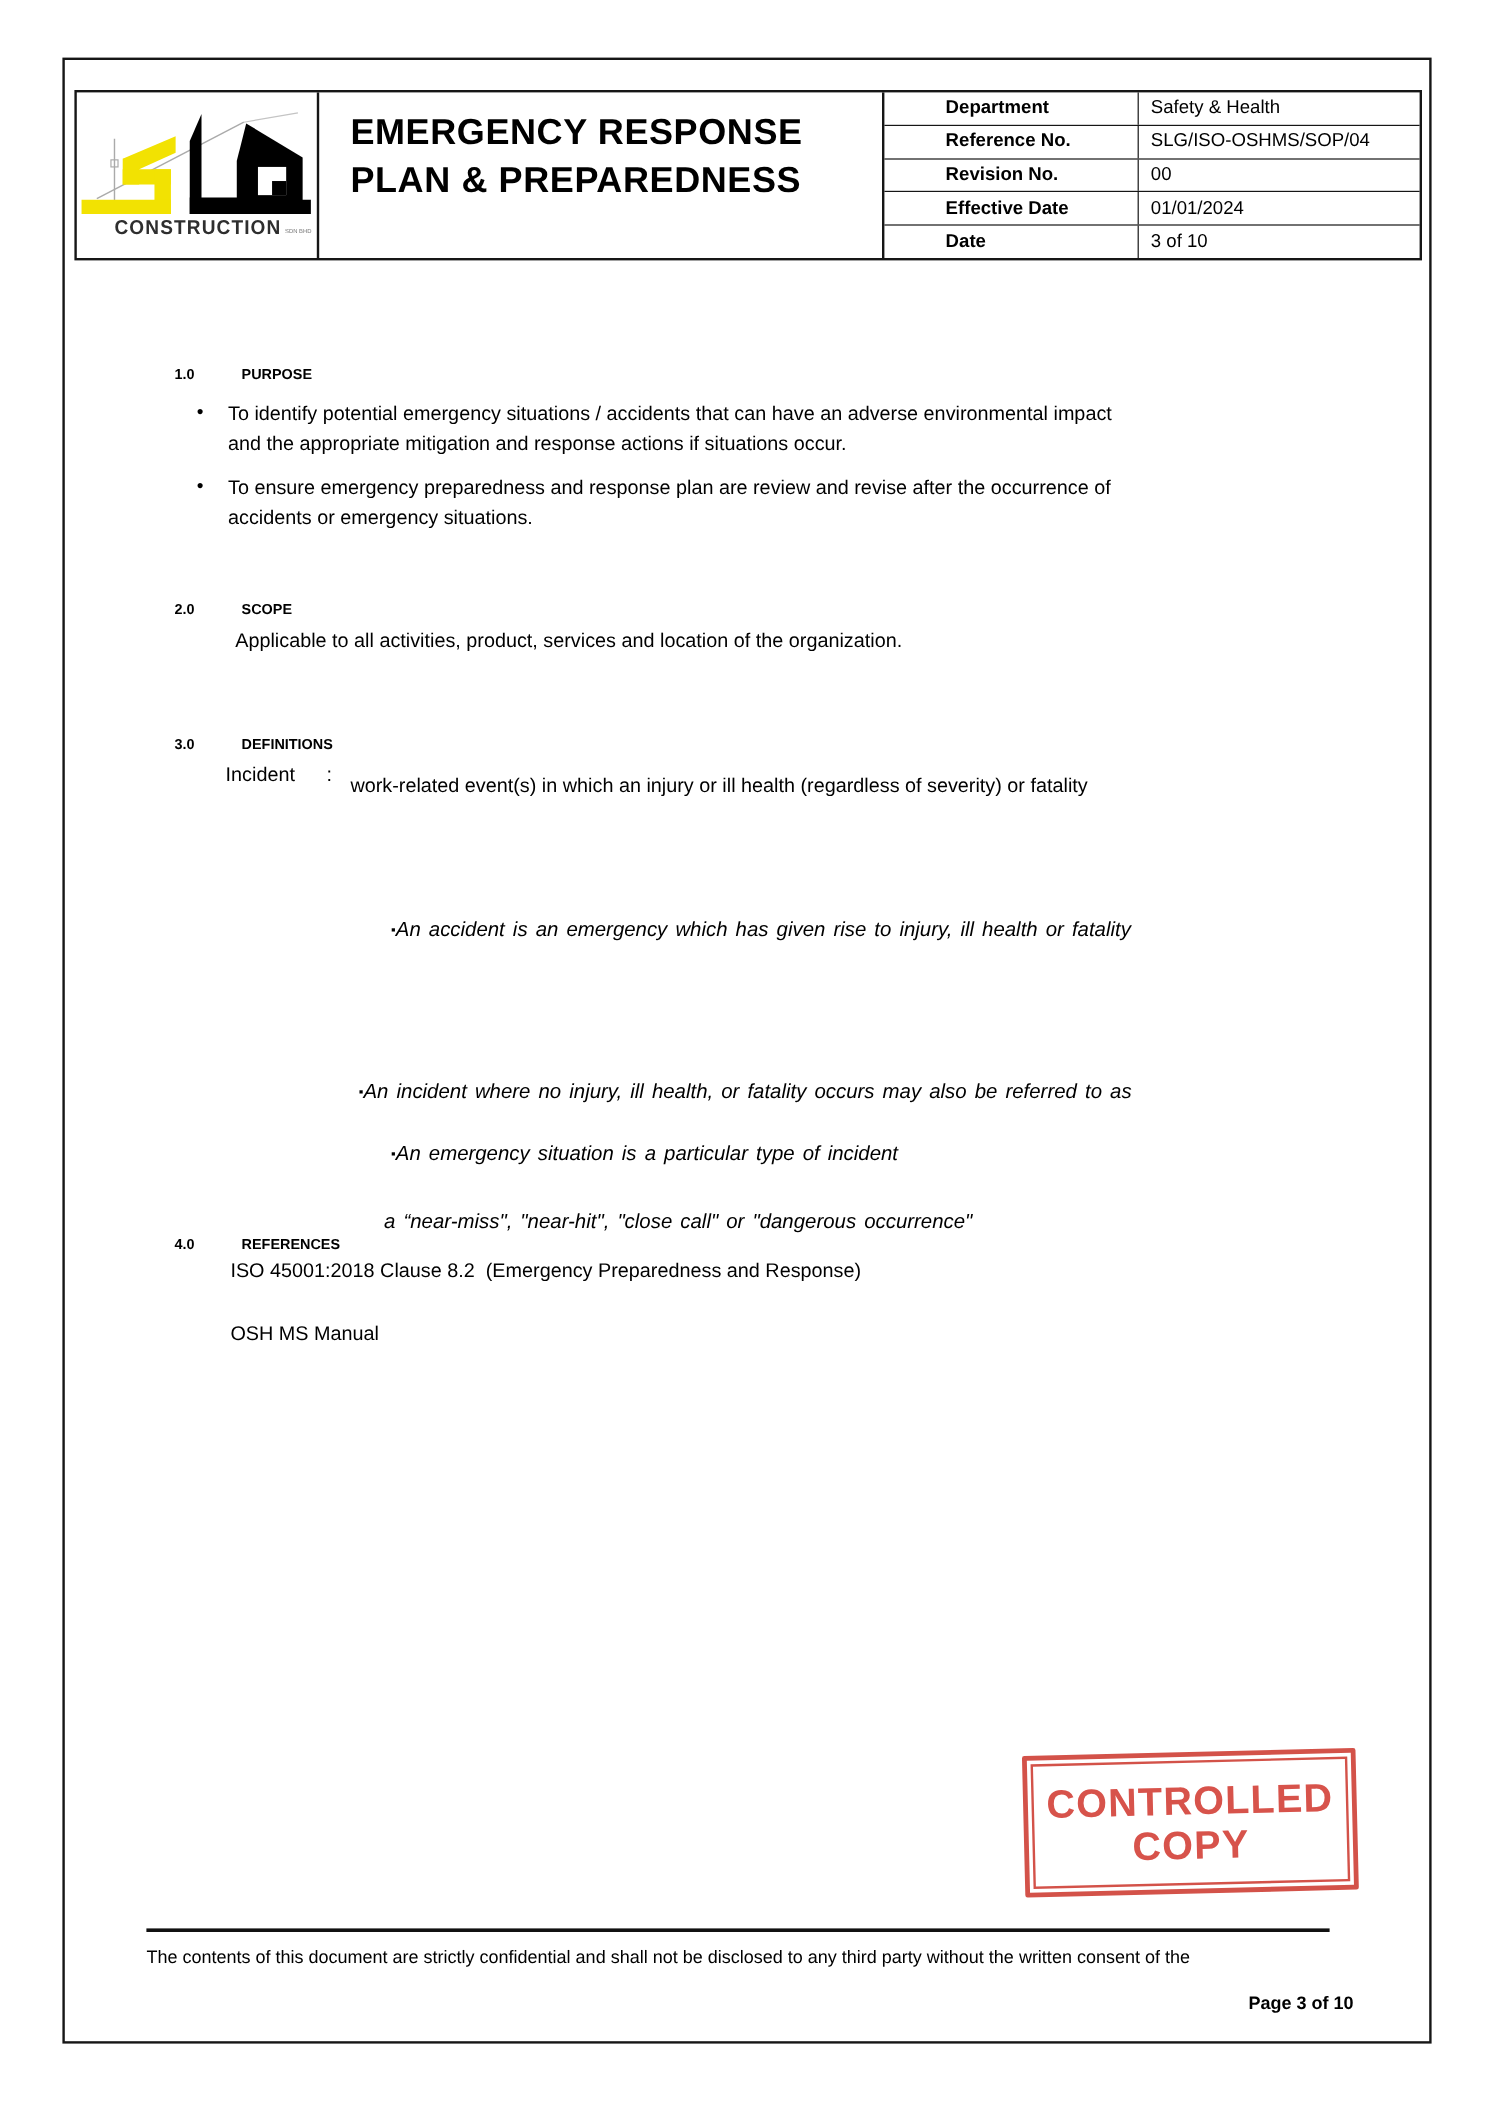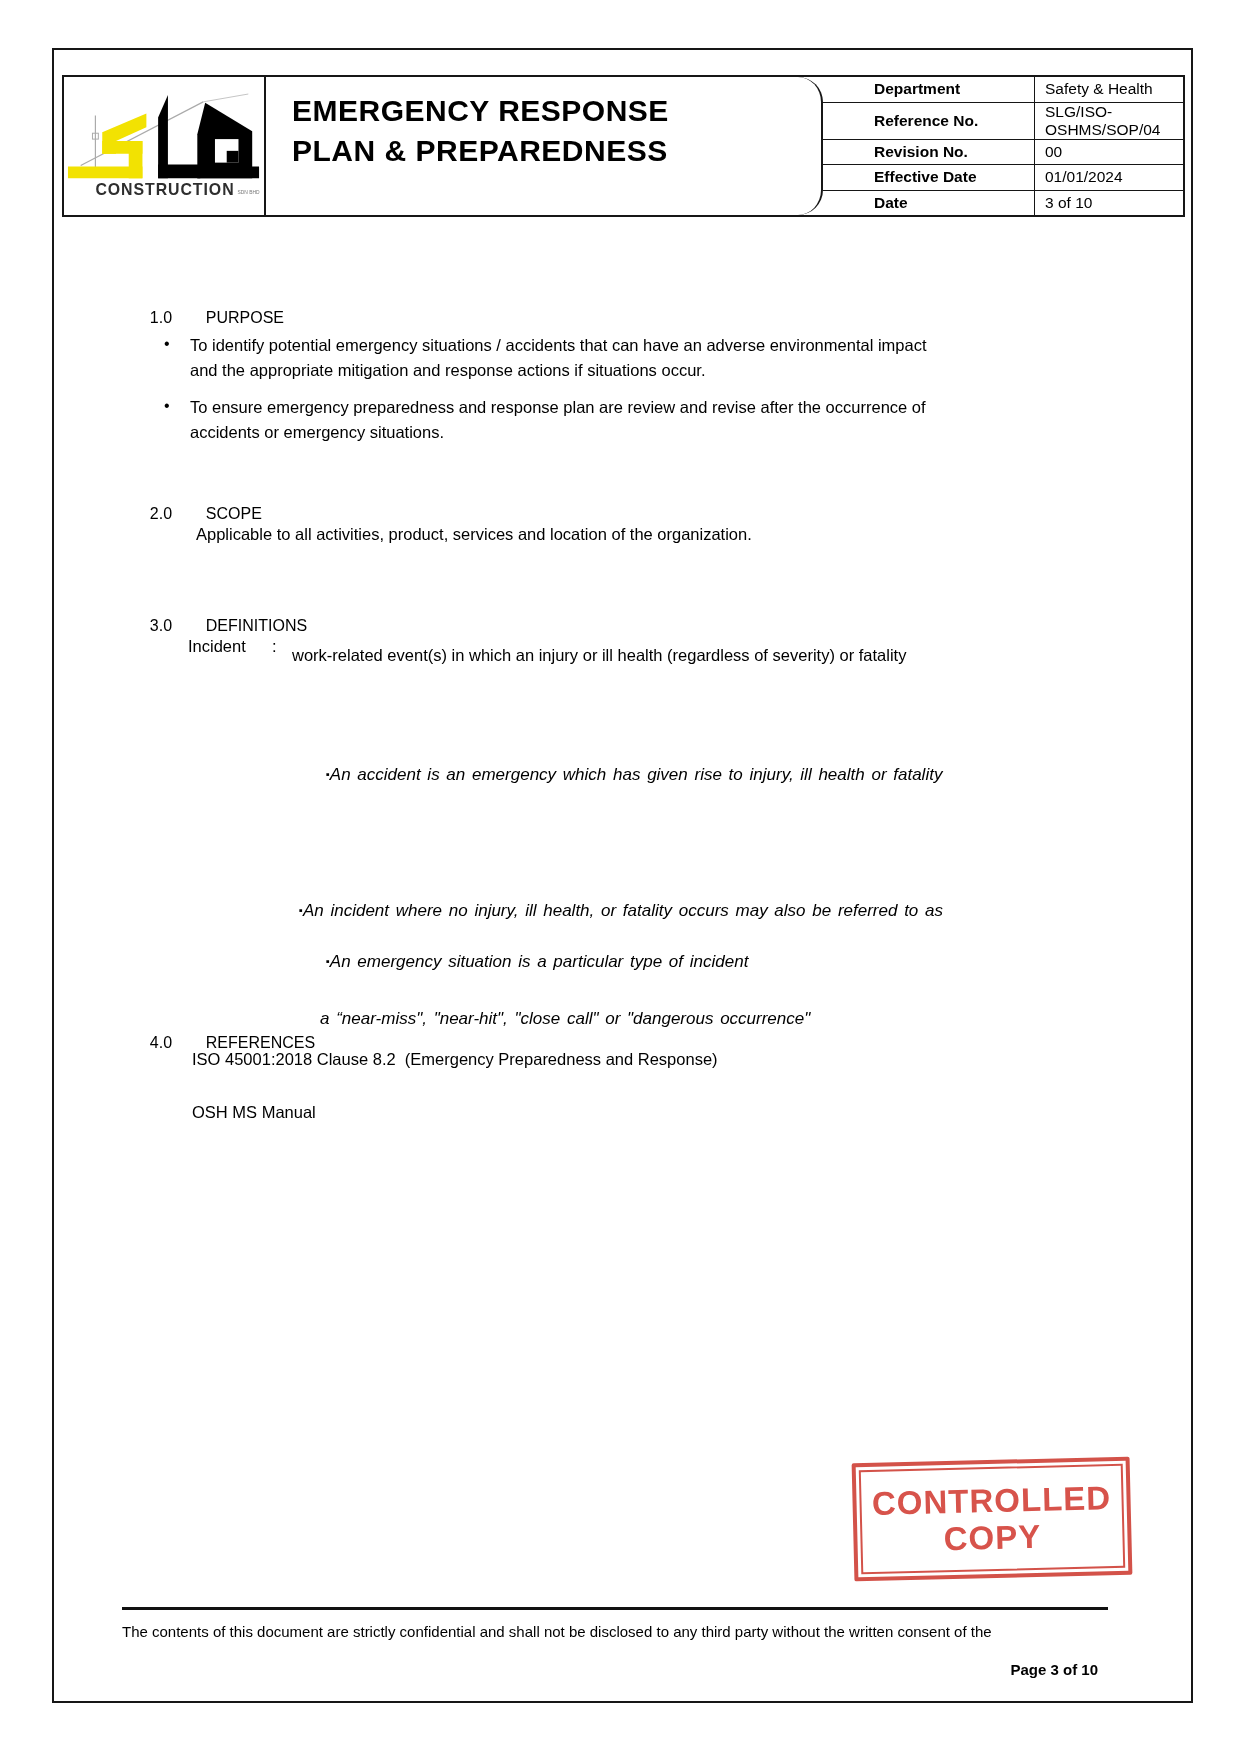--- a/index.html
+++ b/index.html
@@ -7,48 +7,48 @@
     position:relative;width:1241px;height:1754px;background:#ffffff;
     font-family:"Liberation Sans","DejaVu Sans",sans-serif;color:#000;
     overflow:hidden;
   }
   .abs{position:absolute;}
   
   .frame{left:52px;top:48px;width:1137px;height:1651px;border:2px solid #161616;}
   
   .header-box{left:62px;top:75px;width:1119px;height:138px;border:2px solid #161616;display:flex;}
   .logo-cell{width:200px;height:100%;border-right:2px solid #161616;position:relative;}
-  .title-cell{width:557px;height:100%;border-right:2px solid #161616;box-sizing:border-box;
-    padding:14px 0 0 26px;border-radius:25px;}
+  .title-cell{width:471px;height:100%;border-right:2px solid #161616;box-sizing:border-box;
+    padding:14px 0 0 26px;}
   .doc-title{font-size:30px;line-height:40px;font-weight:bold;letter-spacing:.5px;}
   .info-cell{flex:1;display:flex;flex-direction:column;}
   .info-row{flex:1;display:flex;border-bottom:1.5px solid #161616;}
   .info-row:last-child{border-bottom:none;}
   .info-label{width:160px;border-right:1.5px solid #161616;font-weight:bold;font-size:15.5px;
     display:flex;align-items:center;padding-left:9px;margin-left:42px;}
   .info-value{flex:1;font-size:15.5px;display:flex;align-items:center;padding-left:10px;}
   
-  .h-sec{font-size:16px;font-weight:normal;white-space:pre;}
+  .h-sec{font-size:12px;font-weight:bold;white-space:pre;}
   .h-sec .num{display:inline-block;width:56px;}
   .btxt{font-size:16.5px;line-height:25px;}
   .bullet-dot{font-size:16px;}
   .tline{white-space:pre;font-size:16.5px;}
   .ital{font-style:italic;font-size:17px;word-spacing:2px;white-space:pre;}
   .sq{font-style:normal;font-size:11px;vertical-align:2px;}
   
   .stamp{left:853px;top:1460px;width:270px;height:110px;transform:rotate(-1.4deg);
     border:4px solid #d0453c;border-radius:2px;opacity:.93;}
   .stamp-inner{position:absolute;left:3px;top:3px;right:3px;bottom:3px;border:2px solid #d0453c;
     display:flex;flex-direction:column;align-items:center;justify-content:center;}
   .stamp-text{color:#d5463e;font-weight:bold;font-size:33px;line-height:37px;letter-spacing:1px;
     text-align:center;white-space:pre;}
   
   .foot-rule{left:122px;top:1607px;width:986px;height:3px;background:#111;}
   .foot-text{left:122px;top:1620px;width:920px;font-size:15px;line-height:23px;}
-  .foot-page{left:898px;top:1661px;width:200px;text-align:right;font-size:15px;font-weight:bold;}
+  .foot-page{left:928px;top:1661px;width:200px;text-align:right;font-size:15px;font-weight:bold;}
 </style>
 </head>
 <body>
 
 <div class="page">
 
   <div class="abs frame"></div>
 
   <div class="abs header-box">
 

